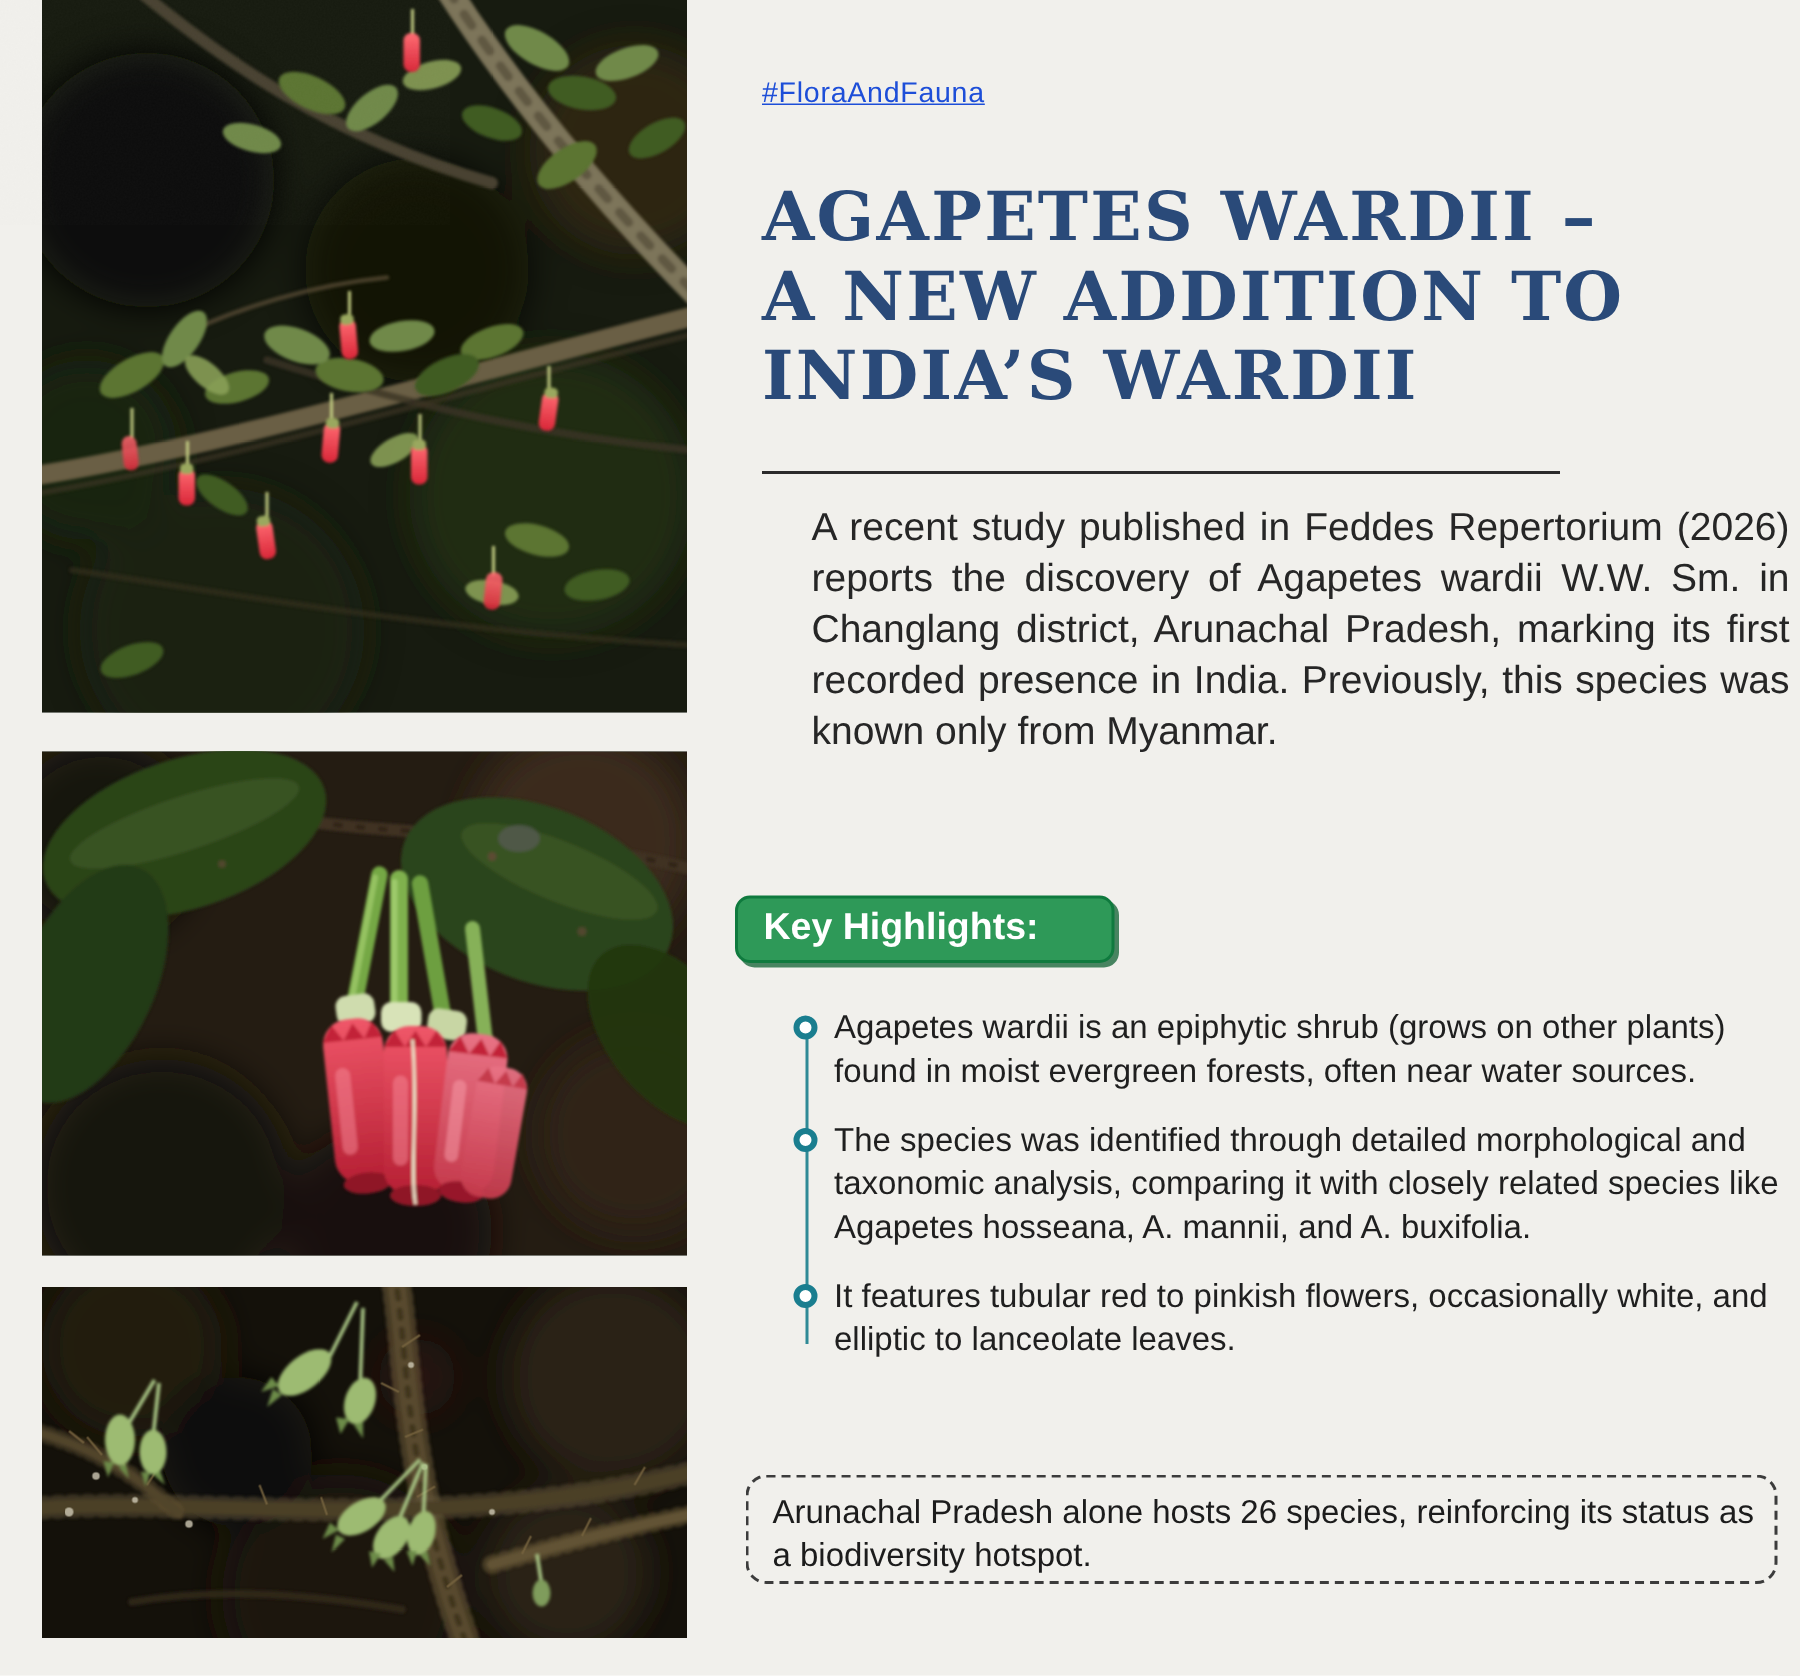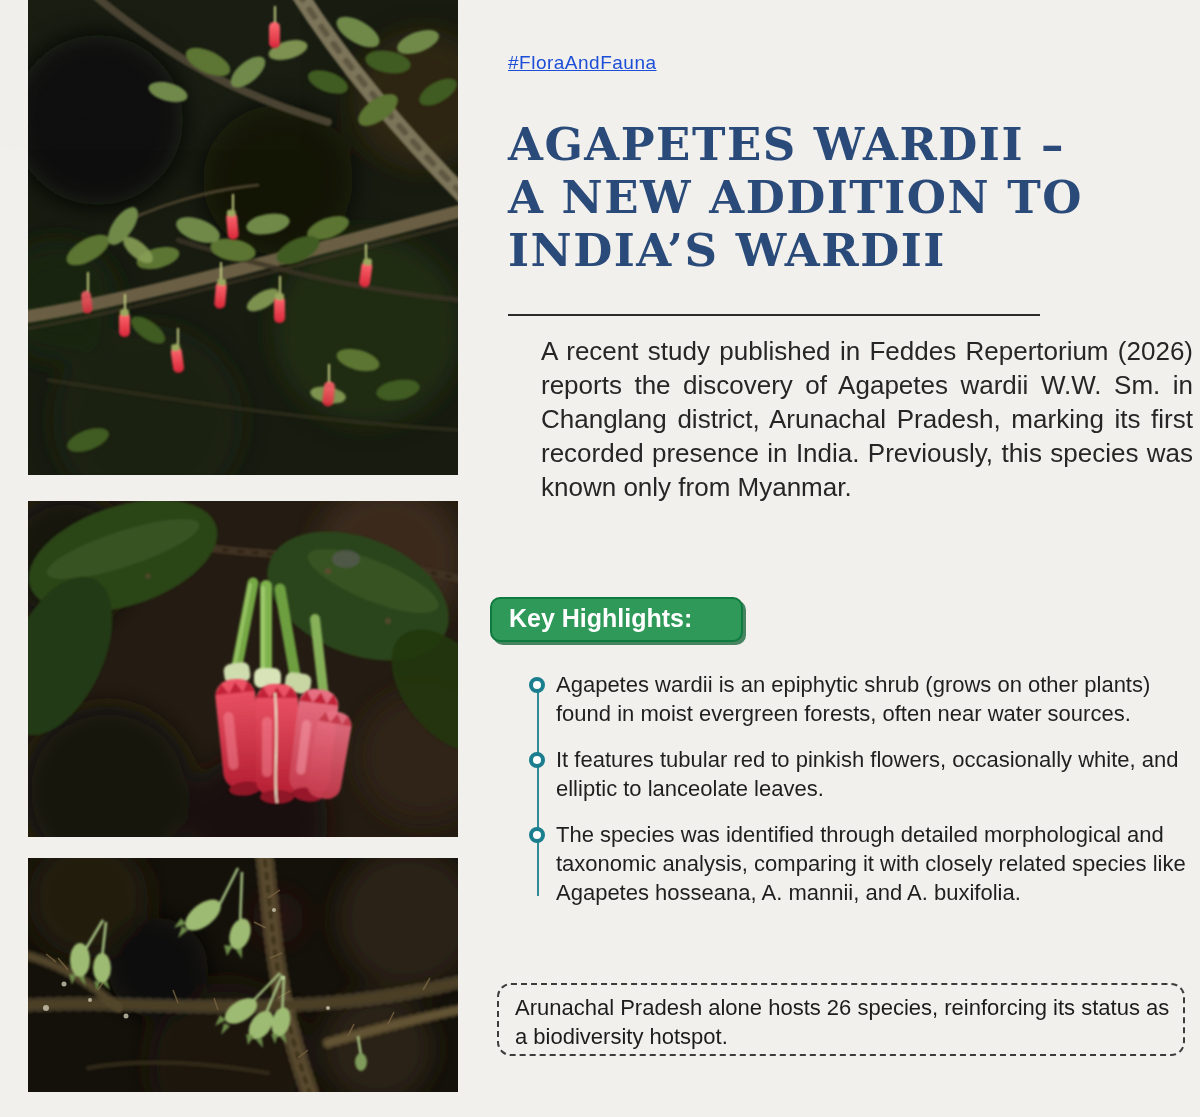--- a/index.html
+++ b/index.html
@@ -417,25 +417,25 @@
   <div class="badge">Key Highlights:</div>
 
   <div class="bullets">
     <div class="bullet-line"></div>
     <div class="bullet-item">
       <span class="bullet-ring"></span>
       <span>Agapetes wardii is an epiphytic shrub (grows on other plants) found in moist evergreen forests, often near water sources.</span>
     </div>
     <div class="bullet-item">
       <span class="bullet-ring"></span>
-      <span>It features tubular red to pinkish flowers, occasionally white, and elliptic to lanceolate leaves.</span>
+      <span>The species was identified through detailed morphological and taxonomic analysis, comparing it with closely related species like Agapetes hosseana, A. mannii, and A. buxifolia.</span>
     </div>
     <div class="bullet-item">
       <span class="bullet-ring"></span>
-      <span>The species was identified through detailed morphological and taxonomic analysis, comparing it with closely related species like Agapetes hosseana, A. mannii, and A. buxifolia.</span>
+      <span>It features tubular red to pinkish flowers, occasionally white, and elliptic to lanceolate leaves.</span>
     </div>
   </div>
 
   <div class="footnote">Arunachal Pradesh alone hosts 26 species, reinforcing its status as a biodiversity hotspot.</div>
 
   <svg class="paper-noise">
     <filter id="paperN">
         <feTurbulence type="fractalNoise" baseFrequency="0.8" numOctaves="2" result="n"></feTurbulence>
       <feColorMatrix in="n" type="matrix" values="0 0 0 0 0.55  0 0 0 0 0.55  0 0 0 0 0.53  0 0 0 0.06 0"></feColorMatrix>
     </filter>

